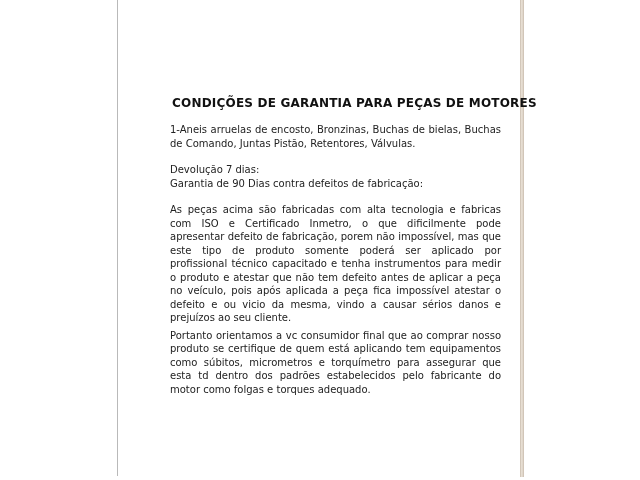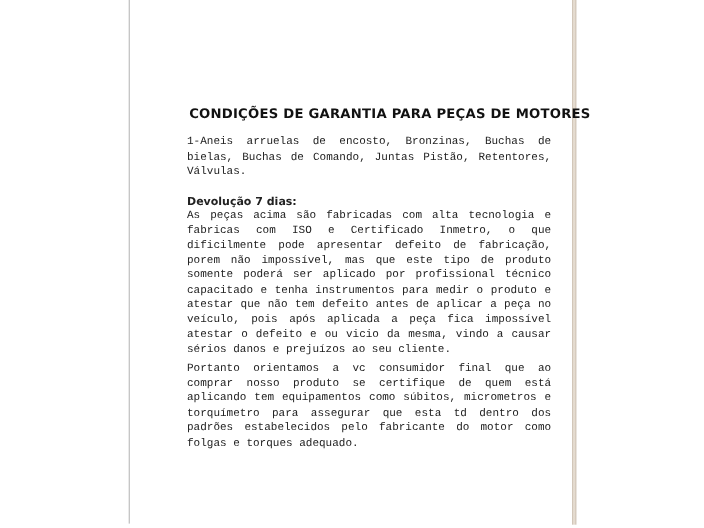--- a/index.html
+++ b/index.html
@@ -44,27 +44,26 @@
     font-weight: bold;
     letter-spacing: 0.2px;
     line-height: 15px;
     margin: 0 0 12px 2px;
     color: #111111;
     white-space: nowrap;
   }
   .para {
     text-align: justify;
     margin: 0 0 13px 0;
-    font-family: Liberation Mono, monospace;
   }
   .para.tight {
     margin-bottom: 4px;
   }
   .heading {
-    font-weight: bold;
+    font-weight: normal;
     margin: 0;
   }
   .heading.spaced {
     margin-bottom: 13px;
   }
 </style>
 </head>
 <body>
 
 <div class="page-left-edge"></div>
@@ -72,18 +71,19 @@
 
 <div class="doc-content">
   <h1 class="doc-title">CONDIÇÕES DE GARANTIA PARA PEÇAS DE MOTORES</h1>
 
   <p class="para">1-Aneis arruelas de encosto, Bronzinas, Buchas de bielas, Buchas de Comando, Juntas Pistão, Retentores, Válvulas.</p>
 
 
   <p class="heading">Devolução 7 dias:</p>
 
 
+  <p class="heading spaced">Garantia de 90 Dias contra defeitos de fabricação:</p>
 
   <p class="para tight">As peças acima são fabricadas com alta tecnologia e fabricas com ISO e Certificado Inmetro, o que dificilmente pode apresentar defeito de fabricação, porem não impossível, mas que este tipo de produto somente poderá ser aplicado por profissional técnico capacitado e tenha instrumentos para medir o produto e atestar que não tem defeito antes de aplicar a peça no veículo, pois após aplicada a peça fica impossível atestar o defeito e ou vicio da mesma, vindo a causar sérios danos e prejuízos ao seu cliente.</p>
 
   <p class="para">Portanto orientamos a vc consumidor final que ao comprar nosso produto se certifique de quem está aplicando tem equipamentos como súbitos, micrometros e torquímetro para assegurar que esta td dentro dos padrões estabelecidos pelo fabricante do motor como folgas e torques adequado.</p>
 
 </div>
 
 </body></html>

